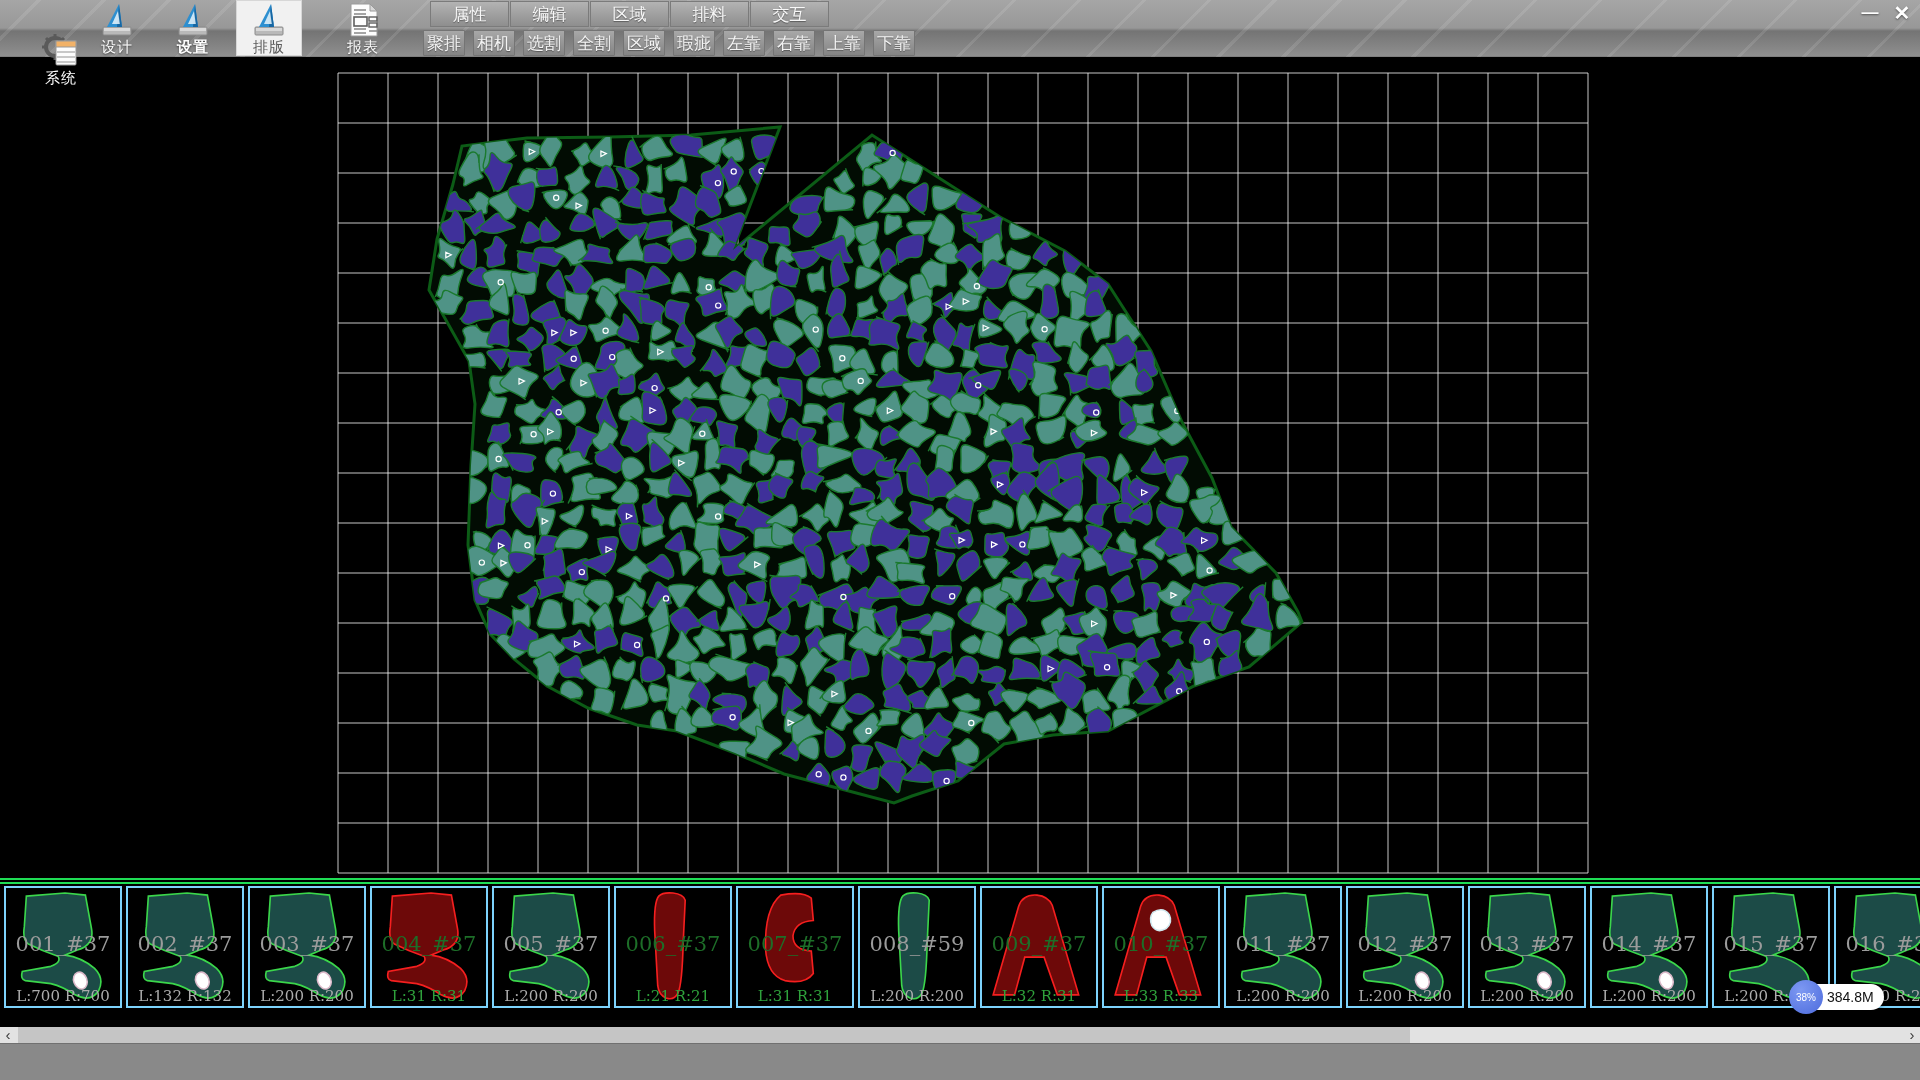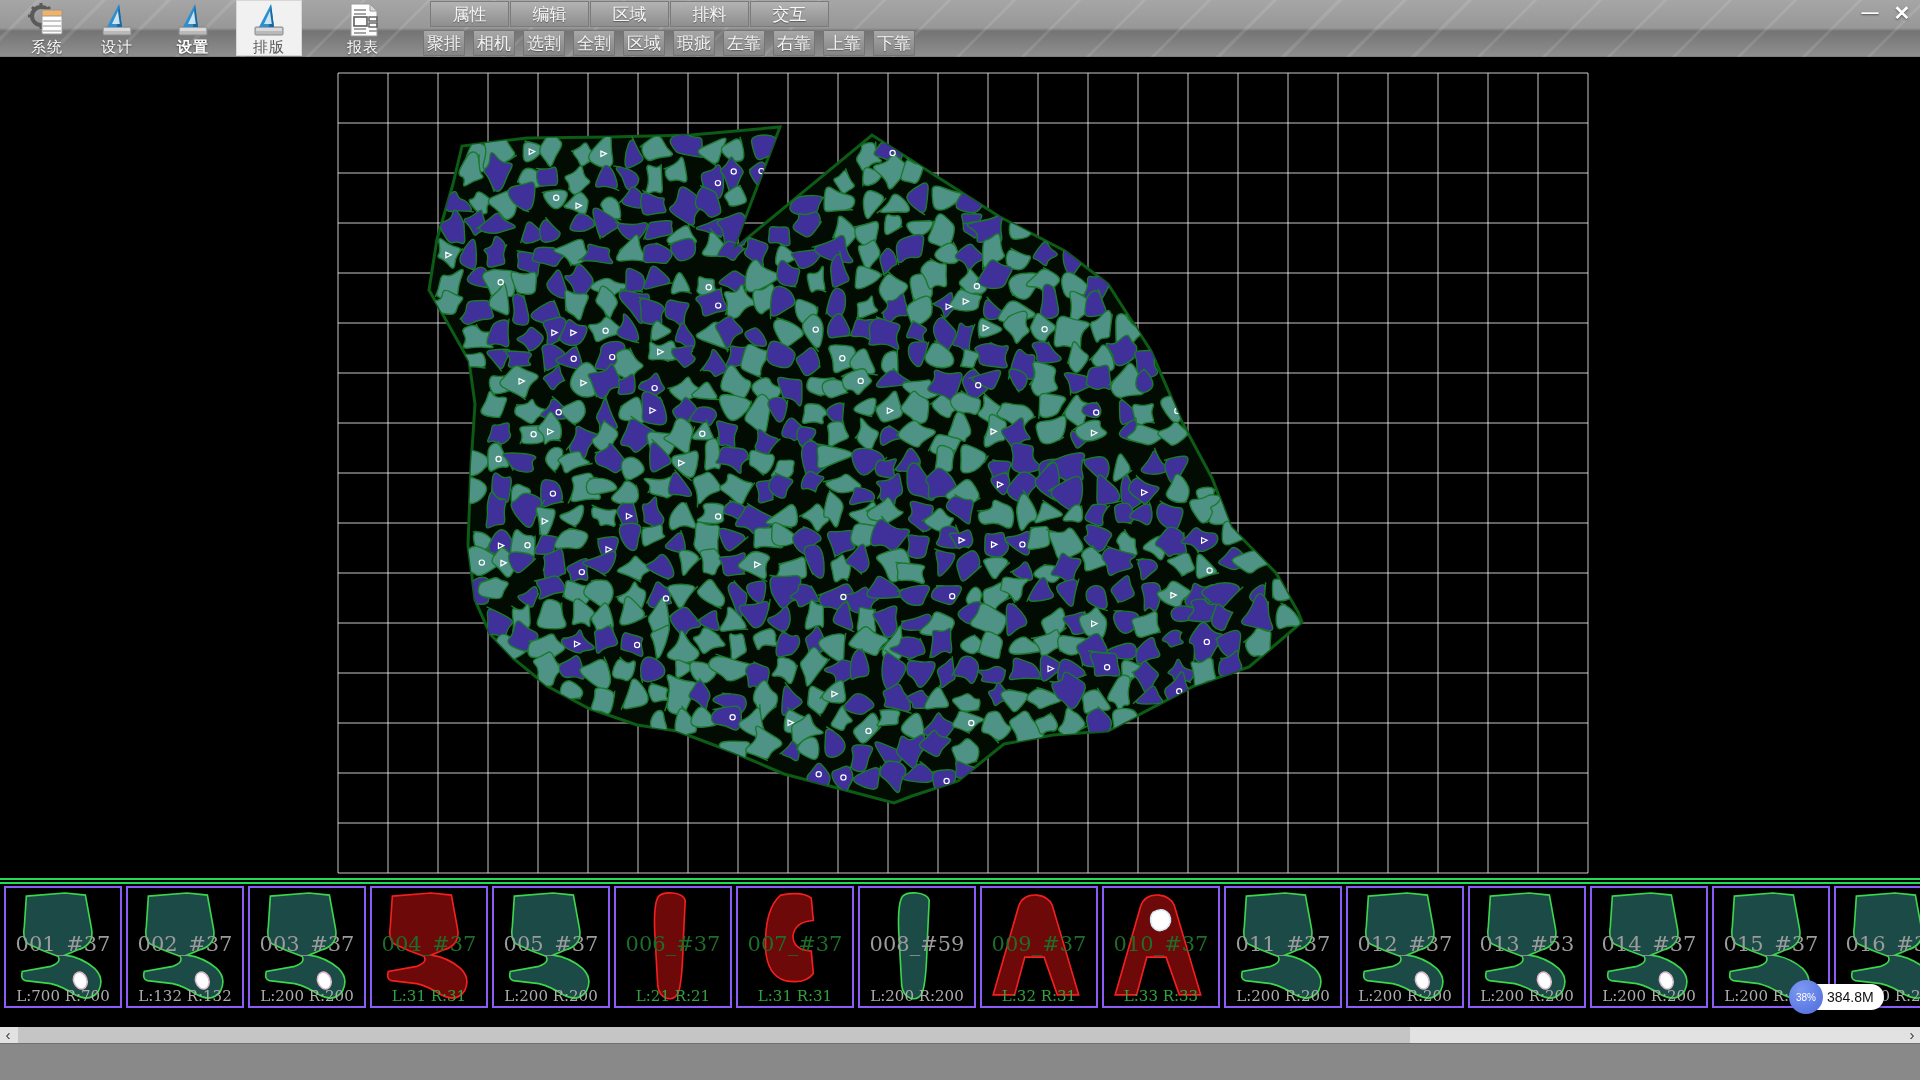--- a/index.html
+++ b/index.html
@@ -31,21 +31,21 @@
 
   
   .canvas{position:absolute;left:0;top:57px;width:1920px;height:821px;background:#000;}
 
   
   .thumbstrip{position:absolute;left:0;top:878px;width:1920px;height:132px;background:#000;}
   .accent-line{position:absolute;left:0;top:0;width:1920px;height:2px;}
   .accent-line.second{top:4px;}
   .cells{position:absolute;left:0;top:8px;height:122px;display:flex;}
   .cell{position:relative;width:114px;height:118px;margin-left:4px;background:#000;
-    border:2px solid #8b5cf6;box-sizing:content-box;flex:none;cursor:pointer;}
+    border:2px solid #7dd3fc;box-sizing:content-box;flex:none;cursor:pointer;}
   .cell svg{position:absolute;left:6px;top:2px;}
   .cell .cid{position:absolute;left:0;top:44px;width:100%;text-align:center;
     font-family:"DejaVu Serif",serif;font-size:21px;letter-spacing:0px;}
   .cell .clr{position:absolute;left:0;bottom:1px;width:100%;text-align:center;
     font-family:"DejaVu Serif",serif;font-size:15px;}
   .cid.gray{color:#9b9b9b;} .clr.gray{color:#acacac;}
   .cid.green{color:#1d6e28;} .clr.green{color:#2fa23c;}
 
   
   .hscroll{position:absolute;left:0;top:1027px;width:1920px;height:16px;background:#e2e2e2;}
@@ -63,21 +63,21 @@
     display:flex;align-items:center;justify-content:center;}
   .badge .mem{position:absolute;left:31px;top:5px;font-size:14px;color:#111;}
 </style>
 </head>
 <body>
 
 <div class="app">
 
   <header class="toolbar">
     <div id="appButtons">
-        <div class="app-btn" style="left: 14px;"><span><svg class="ic" viewBox="0 0 38 36">
+        <div class="app-btn" style="left: 28px; margin-top: 31px;"><span><svg class="ic" viewBox="0 0 38 36">
               <g>
                 <circle cx="13" cy="14" r="9" fill="none" stroke="#5a5a5a" stroke-width="4"></circle>
                 <g stroke="#5a5a5a" stroke-width="3">
                   <line x1="13" y1="1" x2="13" y2="6"></line>
                   <line x1="13" y1="22" x2="13" y2="27"></line>
                   <line x1="0" y1="14" x2="5" y2="14"></line>
                   <line x1="21" y1="14" x2="26" y2="14"></line>
                   <line x1="4" y1="5" x2="8" y2="9"></line>
                   <line x1="18" y1="19" x2="22" y2="23"></line>
                   <line x1="22" y1="5" x2="18" y2="9"></line>
@@ -991,21 +991,21 @@
             <ellipse cx="67" cy="89" rx="6.5" ry="8.5" transform="rotate(-20 67 89)" fill="#ffffff" stroke="#dbb9c9" stroke-width="1.5"></ellipse>
           </svg>
           <div class="cid gray">012_#37</div>
           <div class="clr gray">L:200 R:200</div>
         </div>
         <div class="cell">
           <svg width="102" height="114" viewBox="0 0 100 112">
             <path d="M14,6 L52,3 72,5 78,38 Q81,54 64,59 L52,64 Q68,66 81,77 Q91,87 85,99 Q77,111 62,103 Q50,95 38,92 L13,89 Q8,88 10,80 L38,75 Q49,71 45,65 Q30,60 16,53 Q10,49 12,36 Z" fill="#1c4b47" stroke="#3bd64b" stroke-width="1.6"></path>
             <ellipse cx="67" cy="89" rx="6.5" ry="8.5" transform="rotate(-20 67 89)" fill="#ffffff" stroke="#dbb9c9" stroke-width="1.5"></ellipse>
           </svg>
-          <div class="cid gray">013_#53</div>
+          <div class="cid gray">013_#37</div>
           <div class="clr gray">L:200 R:200</div>
         </div>
         <div class="cell">
           <svg width="102" height="114" viewBox="0 0 100 112">
             <path d="M14,6 L52,3 72,5 78,38 Q81,54 64,59 L52,64 Q68,66 81,77 Q91,87 85,99 Q77,111 62,103 Q50,95 38,92 L13,89 Q8,88 10,80 L38,75 Q49,71 45,65 Q30,60 16,53 Q10,49 12,36 Z" fill="#1c4b47" stroke="#3bd64b" stroke-width="1.6"></path>
             <ellipse cx="67" cy="89" rx="6.5" ry="8.5" transform="rotate(-20 67 89)" fill="#ffffff" stroke="#dbb9c9" stroke-width="1.5"></ellipse>
           </svg>
           <div class="cid gray">014_#37</div>
           <div class="clr gray">L:200 R:200</div>
         </div>

